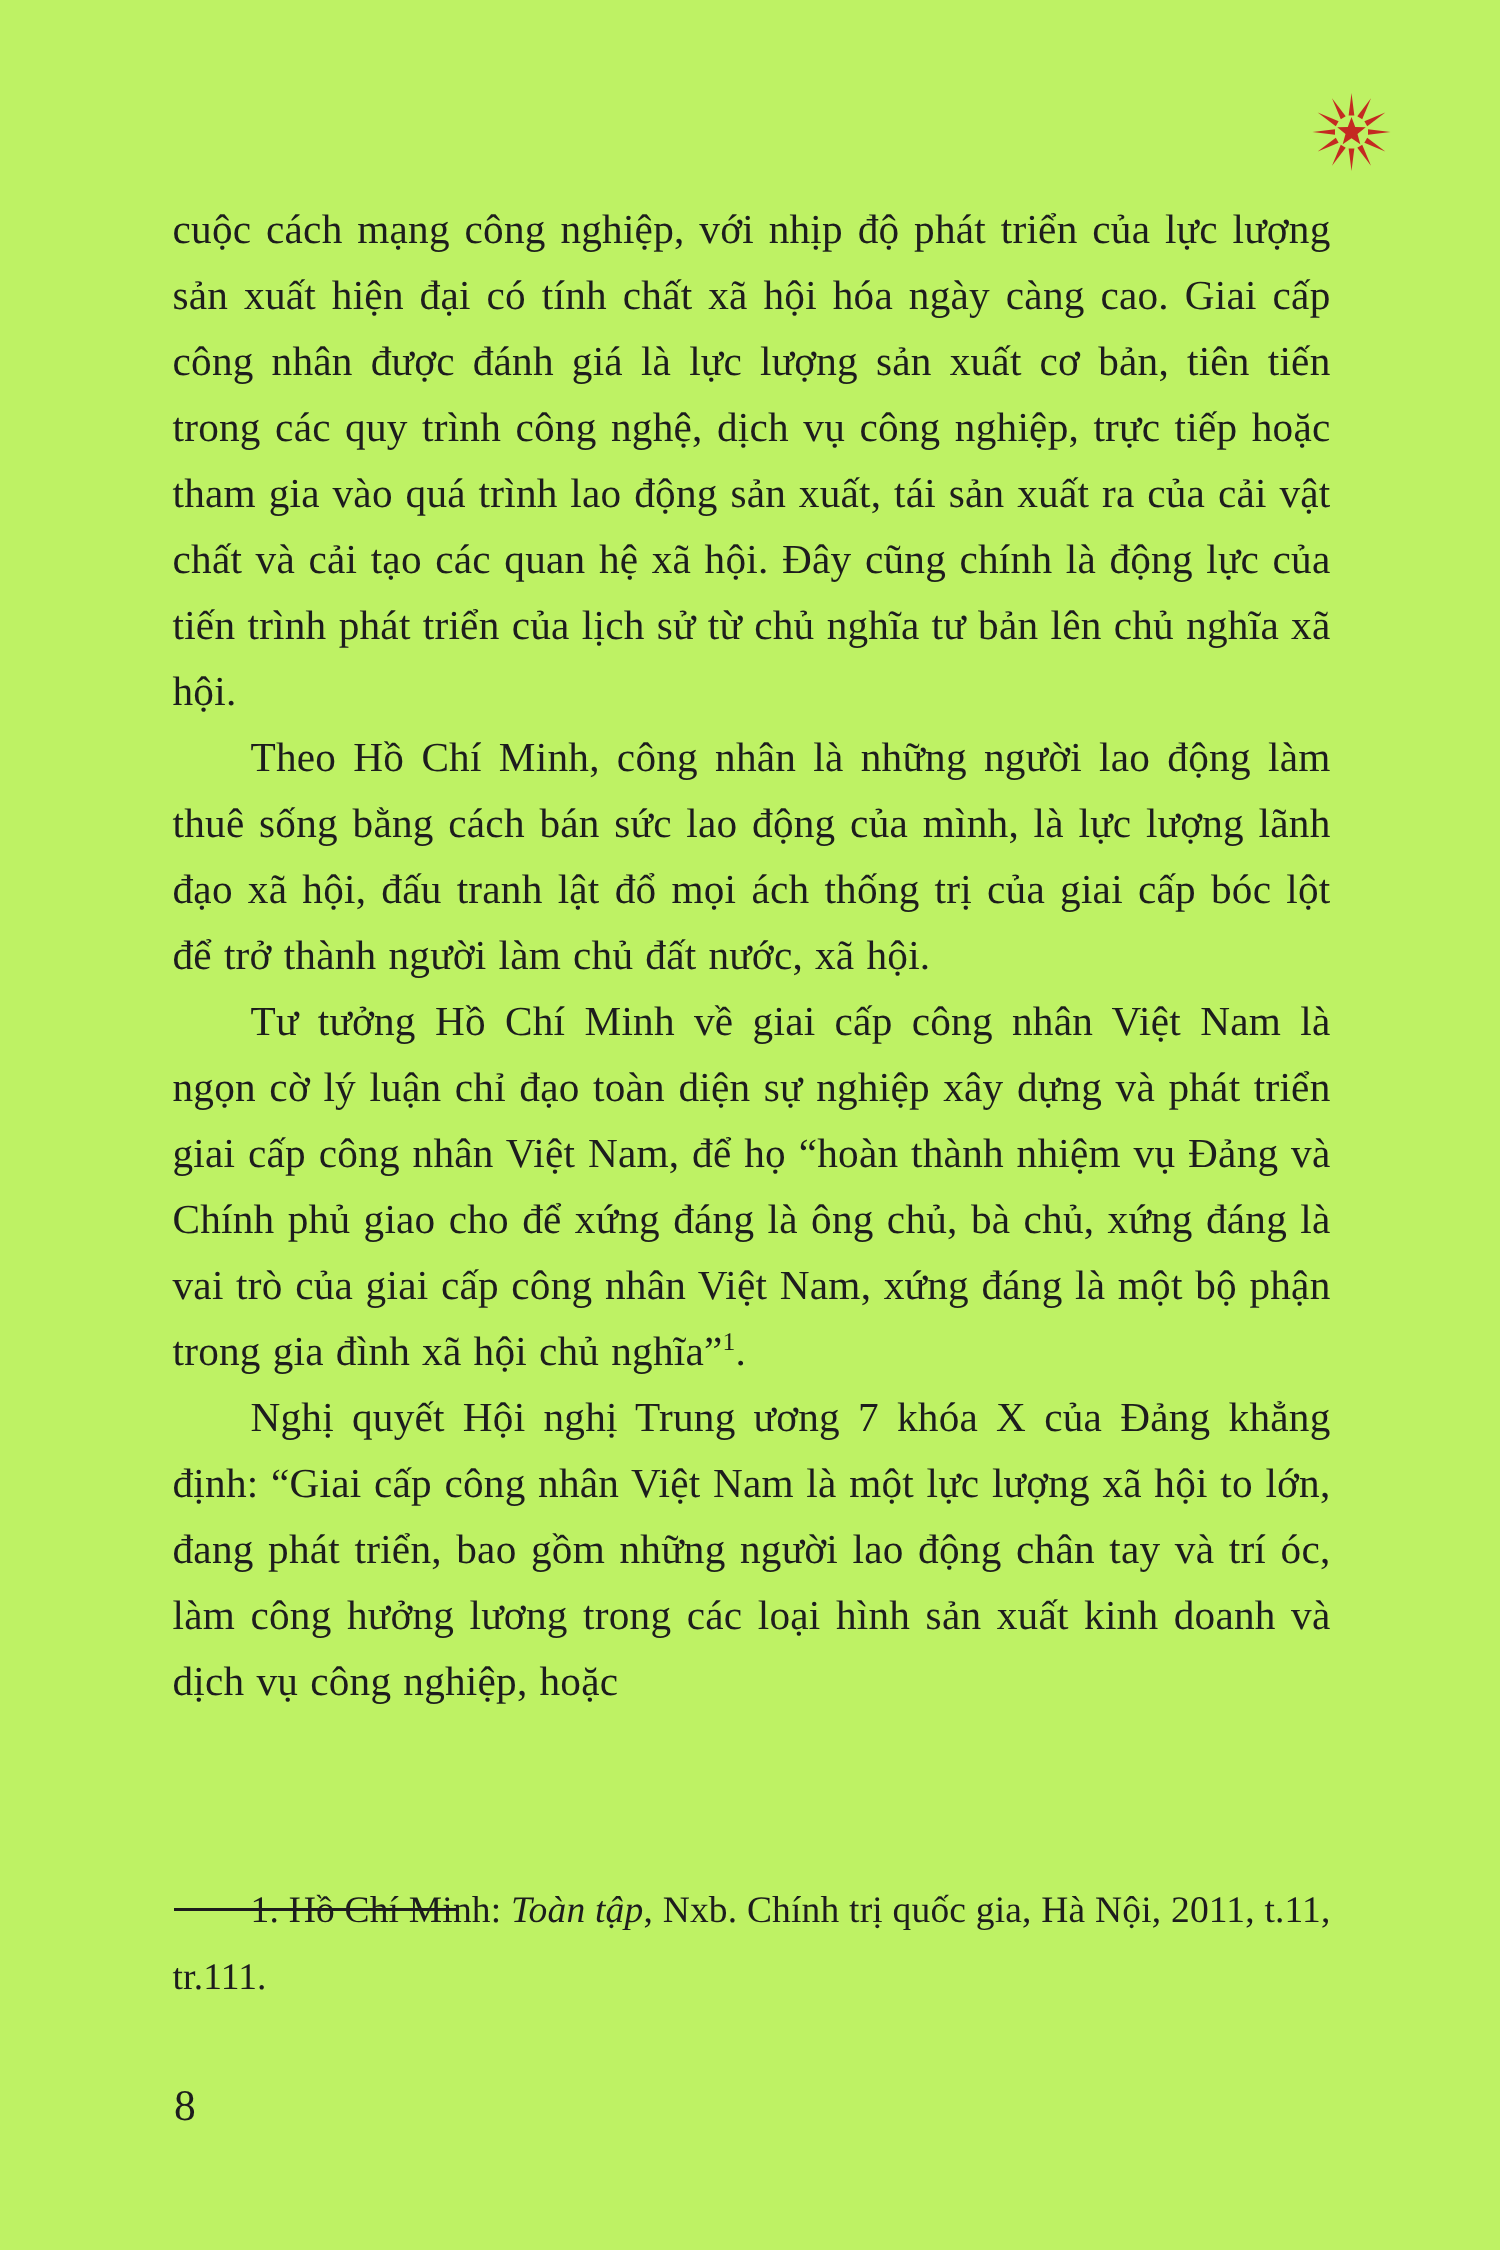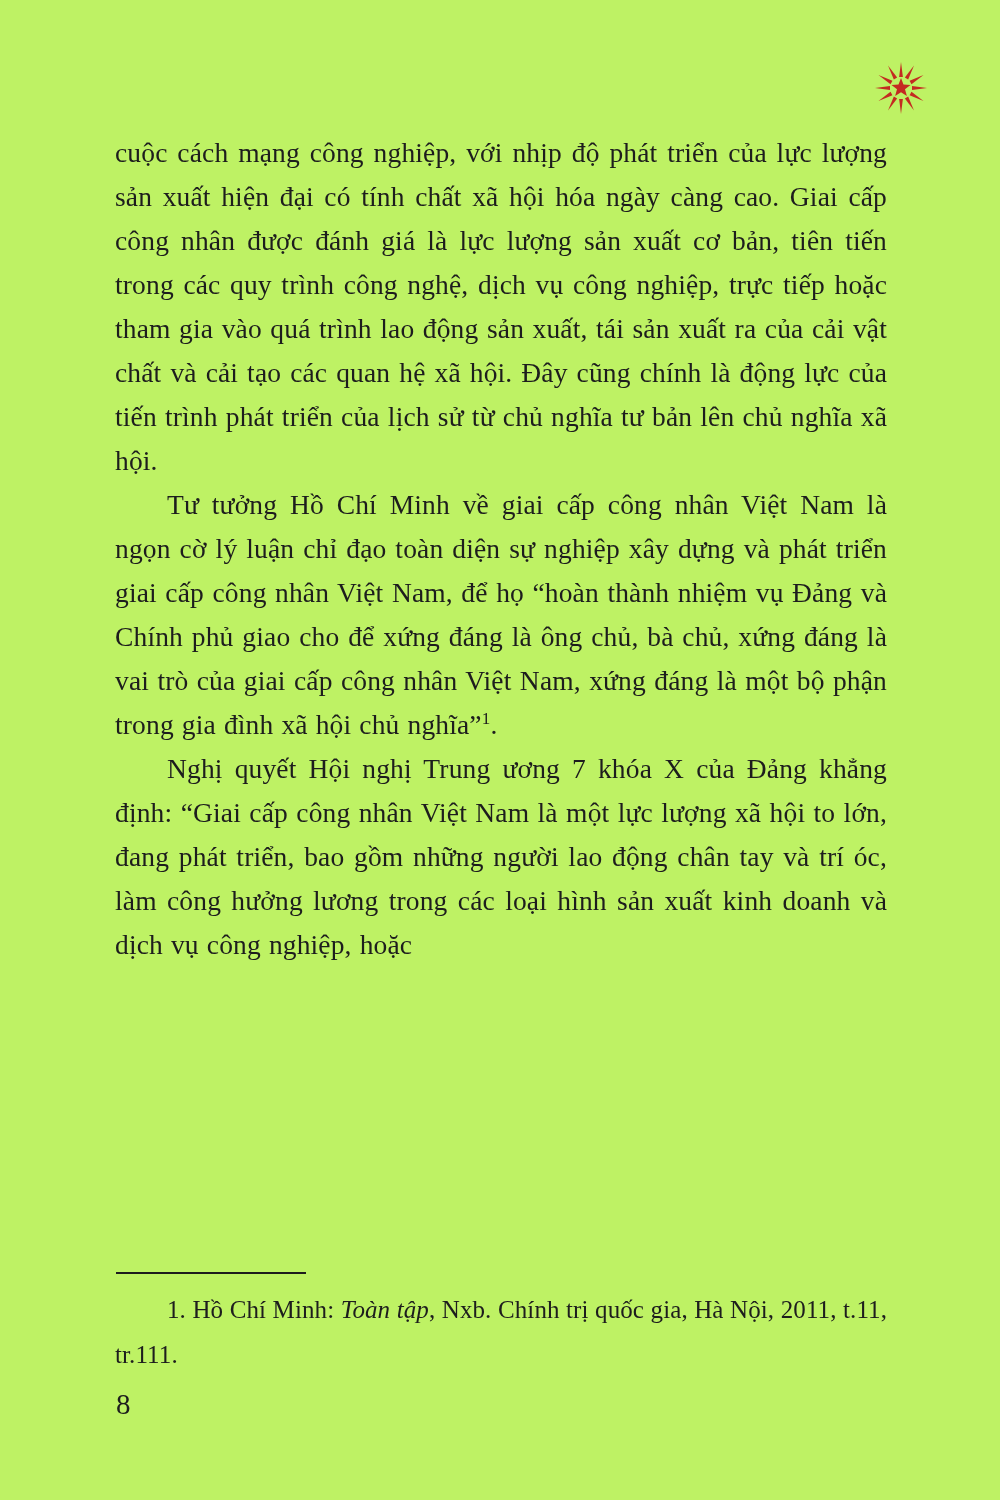--- a/index.html
+++ b/index.html
@@ -50,21 +50,21 @@
     left: 116px;
     top: 1272px;
     width: 190px;
     height: 2px;
     background: #1d1d1d;
   }
 
   .footnote {
     position: absolute;
     left: 115px;
-    top: 1287px;
+    top: 1251px;
     width: 772px;
     font-size: 25px;
     line-height: 45px;
     text-align: justify;
     text-indent: 52px;
     letter-spacing: 0.1px;
   }
   .footnote em { font-style: italic; }
 
   .page-number {
@@ -95,20 +95,21 @@
         <polygon points="27,4 25.1,19 28.9,19" transform="rotate(270 27 30)"></polygon>
         <polygon points="27,4 25.1,19 28.9,19" transform="rotate(300 27 30)"></polygon>
         <polygon points="27,4 25.1,19 28.9,19" transform="rotate(330 27 30)"></polygon>
         <polygon points="27,20 29.47,26.6 36.51,26.91 30.99,31.3 32.88,38.09 27,34.2 21.12,38.09 23.01,31.3 17.49,26.91 24.53,26.6"></polygon>
       </g>
     </svg>
   </div>
 
   <div class="body-text">
     <p class="para no-indent">cuộc cách mạng công nghiệp, với nhịp độ phát triển của lực lượng sản xuất hiện đại có tính chất xã hội hóa ngày càng cao. Giai cấp công nhân được đánh giá là lực lượng sản xuất cơ bản, tiên tiến trong các quy trình công nghệ, dịch vụ công nghiệp, trực tiếp hoặc tham gia vào quá trình lao động sản xuất, tái sản xuất ra của cải vật chất và cải tạo các quan hệ xã hội. Đây cũng chính là động lực của tiến trình phát triển của lịch sử từ chủ nghĩa tư bản lên chủ nghĩa xã hội.</p>
+    <p class="para">Theo Hồ Chí Minh, công nhân là những người lao động làm thuê sống bằng cách bán sức lao động của mình, là lực lượng lãnh đạo xã hội, đấu tranh lật đổ mọi ách thống trị của giai cấp bóc lột để trở thành người làm chủ đất nước, xã hội.</p>
     <p class="para"><span>Tư tưởng Hồ Chí Minh về giai cấp công nhân Việt Nam là ngọn cờ lý luận chỉ đạo toàn diện sự nghiệp xây dựng và phát triển giai cấp công nhân Việt Nam, để họ “hoàn thành nhiệm vụ Đảng và Chính phủ giao cho để xứng đáng là ông chủ, bà chủ, xứng đáng là vai trò của giai cấp công nhân Việt Nam, xứng đáng là một bộ phận trong gia đình xã hội chủ nghĩa”</span><sup class="fn-ref">1</sup><span>.</span></p>
     <p class="para">Nghị quyết Hội nghị Trung ương 7 khóa X của Đảng khẳng định: “Giai cấp công nhân Việt Nam là một lực lượng xã hội to lớn, đang phát triển, bao gồm những người lao động chân tay và trí óc, làm công hưởng lương trong các loại hình sản xuất kinh doanh và dịch vụ công nghiệp, hoặc</p>
   </div>
 
   <div class="footnote-rule"></div>
 
   <div class="footnote"><span>1. Hồ Chí Minh: </span><em>Toàn tập</em><span>, Nxb. Chính trị quốc gia, Hà Nội, 2011, t.11, tr.111.</span></div>
 
   <div class="page-number">8</div>
 

